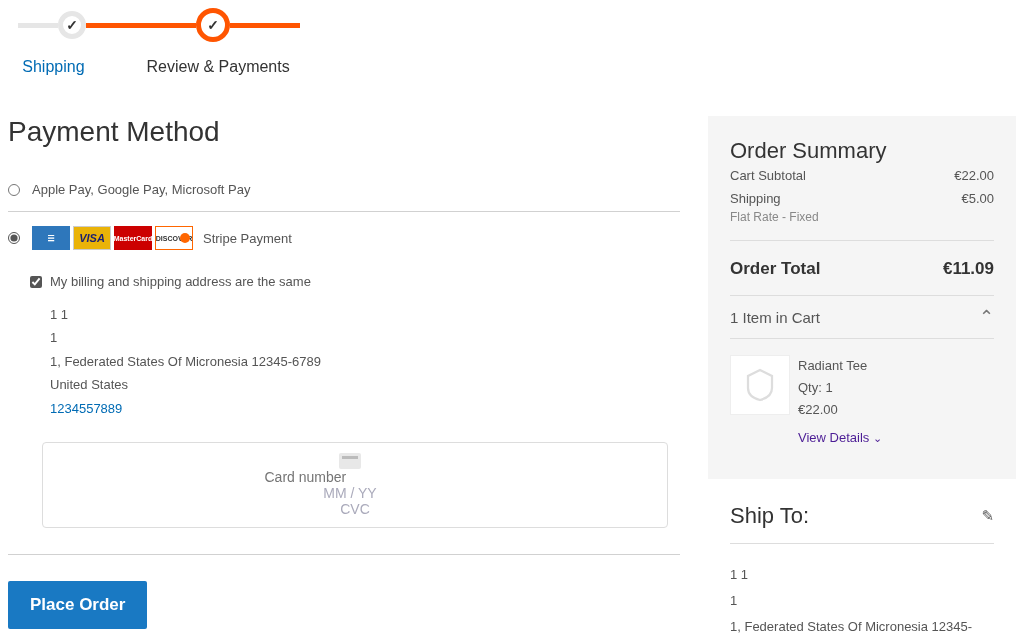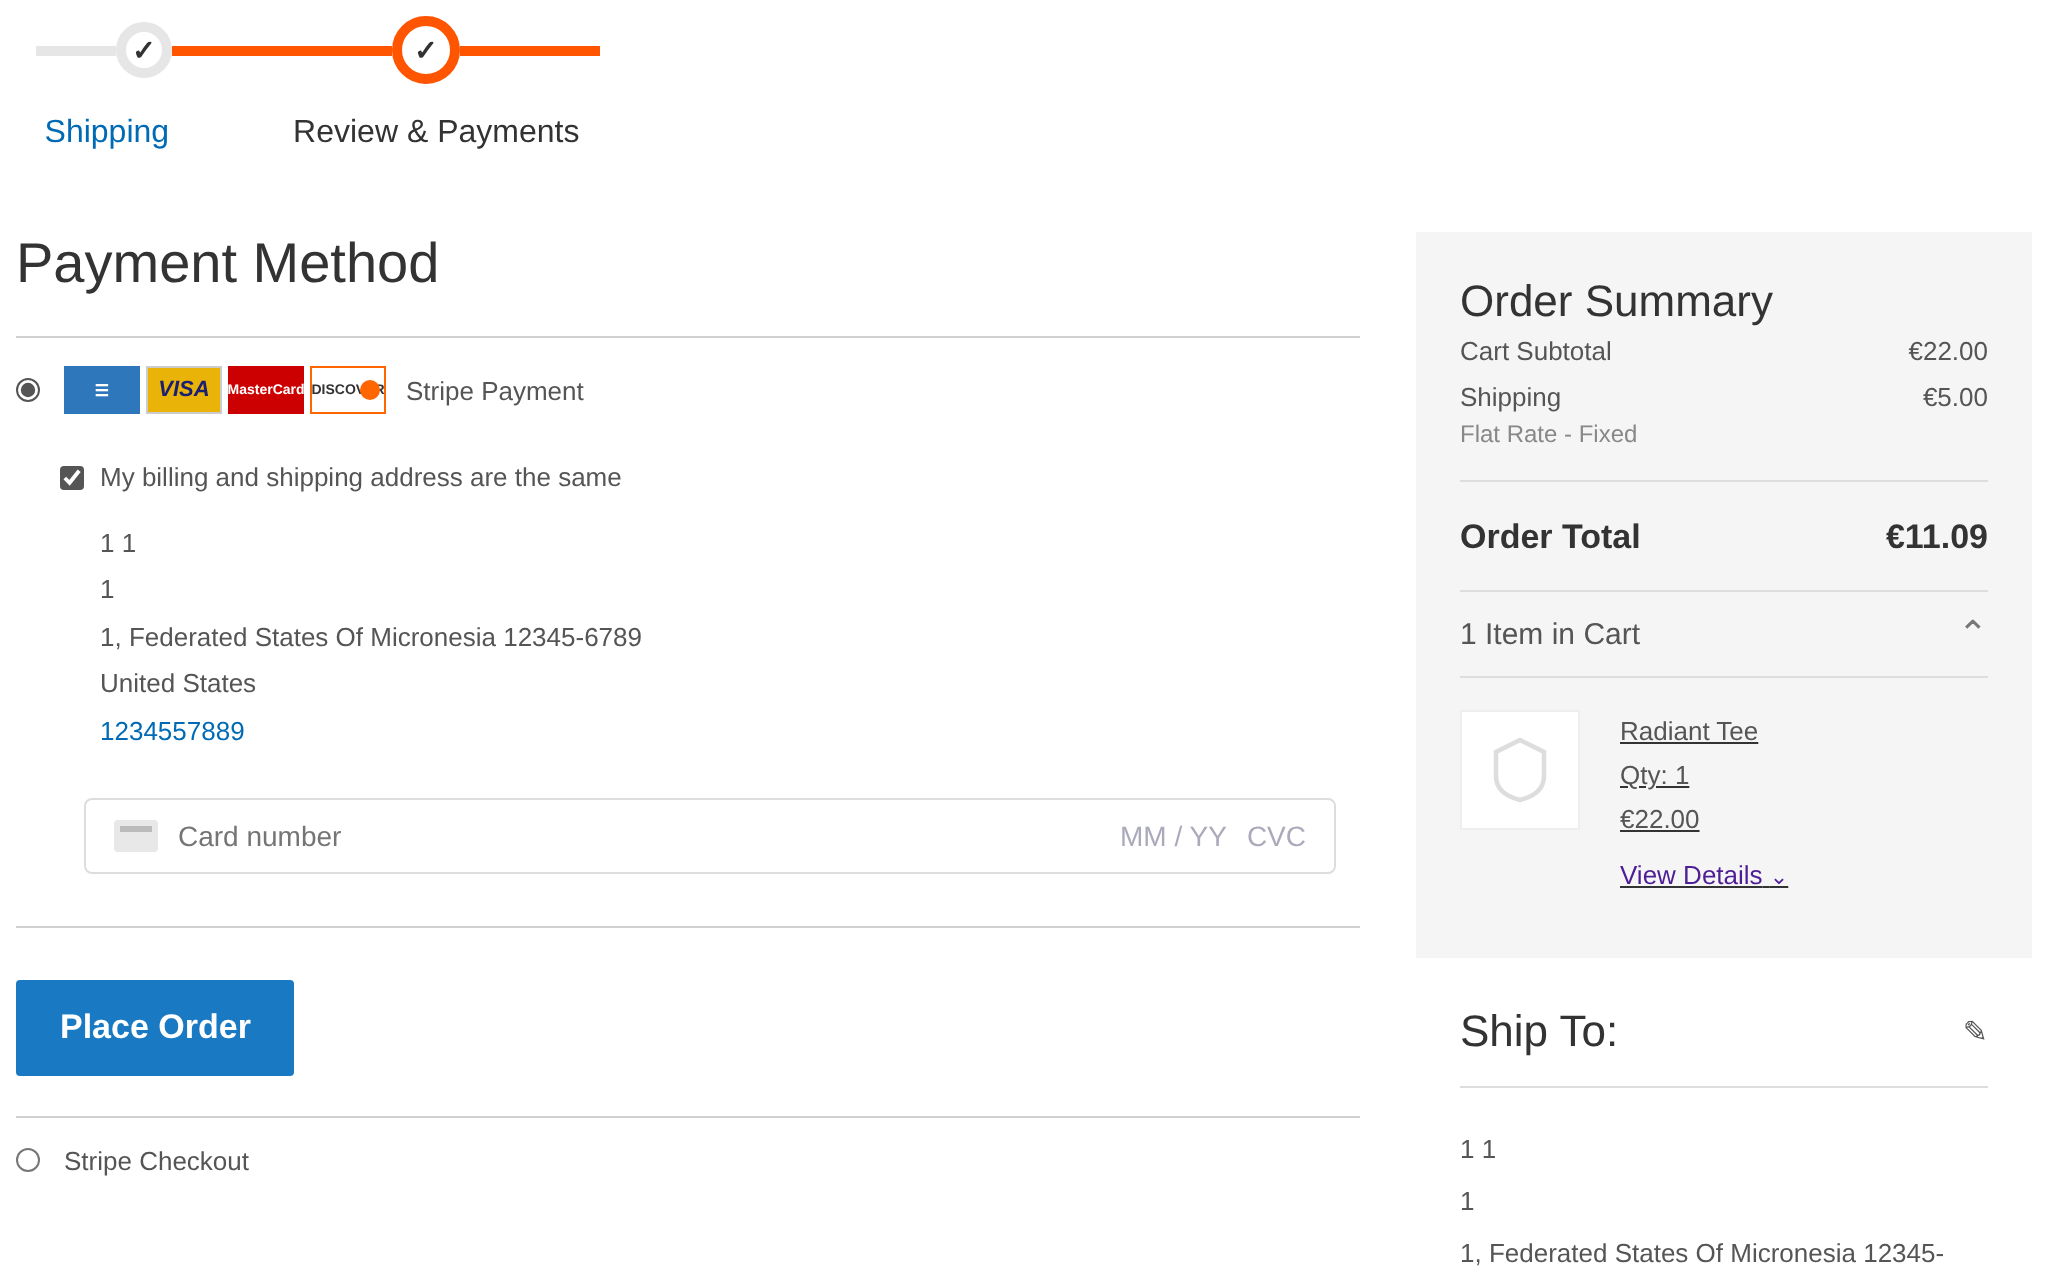--- a/index.html
+++ b/index.html
@@ -34,39 +34,39 @@
     .mastercard { background: #cc0000; color: #fff; font-size: 7px; }
     .discover { background: #fff; border: 1px solid #ff6600; font-size: 7px; color: #333; position: relative; }
     .discover::after { content:''; position:absolute; right:2px; top:6px; width:10px; height:10px; border-radius:50%; background:#ff6600; }
 
     .billing-box { padding: 10px 0 26px 22px; border-bottom: 1px solid #d1d1d1; }
     .checkbox-row { display: flex; align-items: center; margin-bottom: 14px; }
     .checkbox { width: 12px; height: 12px; margin-right: 8px; accent-color: #555; }
     .address-block { padding-left: 20px; font-size: 13px; color: #555; line-height: 1.8; margin-bottom: 22px; }
     .address-block .phone { color: #006bb4; }
 
-    .card-input-wrap { display: flex; align-items: center; border: 1px solid #ddd; border-radius: 4px; padding: 10px 14px; margin: 0 12px; }
+    .card-input-wrap { display: flex; align-items: center; border: 1px solid #ddd; border-radius: 4px; padding: 10px 14px; margin: 0 12px; flex-direction: column; }
     .card-mini-icon { width: 22px; height: 16px; background: #e8e8e8; border-radius: 2px; margin-right: 10px; position:relative; }
     .card-mini-icon::after { content:''; position:absolute; top:3px; left:3px; width:16px; height:3px; background:#bbb; }
     .card-input { border: none; outline: none; flex: 1; font-size: 14px; color: #aab; }
     .card-mmyy { color: #aab; font-size: 14px; margin-right: 10px; }
     .card-cvc { color: #aab; font-size: 14px; }
 
     .place-order-wrap { display: flex; justify-content: flex-start; padding: 26px 0 20px 0; }
     .place-order-btn { background: #1979c3; color: #fff; border: none; padding: 14px 22px; font-size: 17px; font-weight: 600; cursor: pointer; border-radius: 2px; }
 
     .summary-box { background: #f5f5f5; padding: 22px 22px 30px 22px; margin-bottom: 24px; }
     .summary-title { font-size: 22px; font-weight: 300; color: #333; }
     .summary-row { display: flex; justify-content: space-between; font-size: 13px; color: #555; padding: 4px 0; }
     .summary-row.subrow { color: #888; font-size: 12px; padding-top:0; padding-bottom:8px; }
     .summary-divider { border-top: 1px solid #ddd; margin: 8px 0; }
     .order-total { display: flex; justify-content: space-between; font-size: 17px; font-weight: bold; padding: 10px 0; }
     .cart-header { display: flex; justify-content: space-between; align-items: center; font-size: 15px; font-weight: 300; color: #555; padding: 10px 0; border-top: 1px solid #ddd; border-bottom: 1px solid #ddd; margin-top: 6px; cursor: pointer; }
     .chev { font-size: 18px; color: #777; }
-    .cart-item { display: flex; gap: 20px; padding: 16px 0 0 0; text-decoration: underline; }
+    .cart-item { display: flex; gap: 8px; padding: 16px 0 0 0; }
     .item-thumb { width: 60px; height: 60px; background: #fff; border: 1px solid #eee; display: flex; align-items: center; justify-content: center; color: #ccc; font-size: 30px; }
     .item-info { font-size: 13px; color: #555; line-height: 1.7; }
     .view-details { color: #4c1d95; cursor: pointer; font-size: 13px; }
 
     .shipto-box { padding: 0 22px; }
     .shipto-header { display: flex; justify-content: space-between; align-items: center; border-bottom: 1px solid #ddd; padding-bottom: 14px; margin-bottom: 18px; }
     .shipto-title { font-size: 22px; font-weight: 300; color: #333; }
     .edit-icon { cursor: pointer; color: #555; font-size: 15px; }
     .shipto-address { font-size: 13px; color: #555; line-height: 2; }
   </style>
@@ -90,20 +90,24 @@
       <span class="step-label shipping">Shipping</span>
       <span class="step-label review">Review &amp; Payments</span>
     </div>
   </div>
 </div>
 
 <div class="container">
   <div class="main">
     <div class="payment-heading">Payment Method</div>
 
+    <div class="method-row">
+      <input type="radio" name="pm" class="radio" style="">
+      <span class="method-label">Apple Pay, Google Pay, Microsoft Pay</span>
+    </div>
 
     <div class="method-row border-top">
       <input type="radio" name="pm" class="radio" checked="" style="">
       <div class="card-icons">
         <div class="card-icon amex">☰</div>
         <div class="card-icon visa">VISA</div>
         <div class="card-icon mastercard">MasterCard</div>
         <div class="card-icon discover">DISCOVER</div>
       </div>
       <span class="method-label">Stripe Payment</span>

